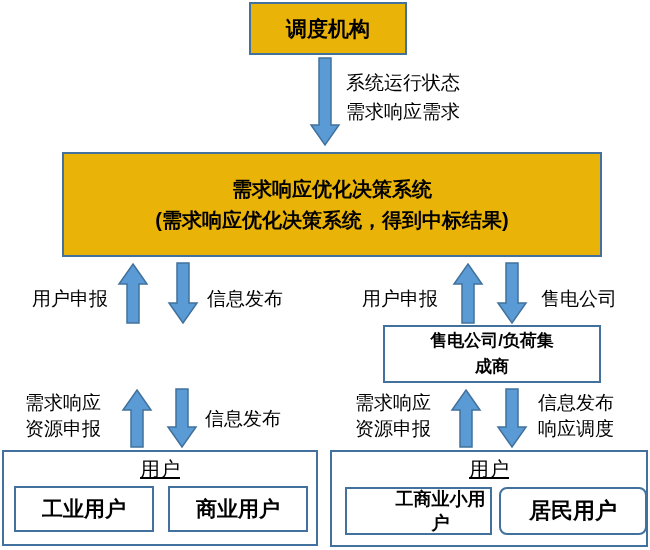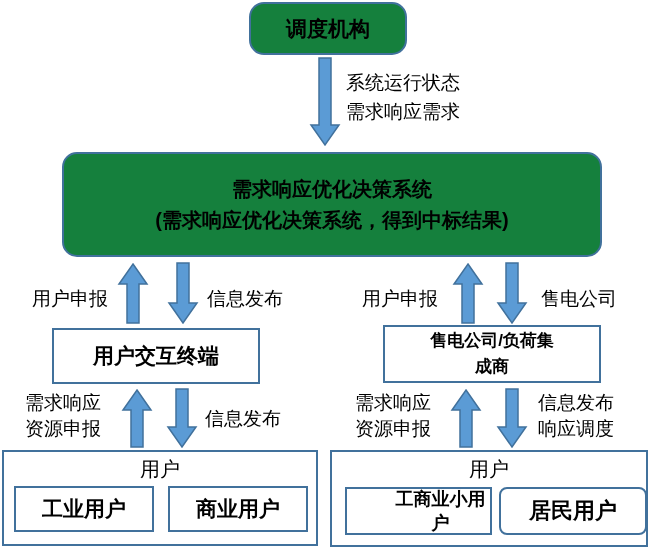--- a/index.html
+++ b/index.html
@@ -5,26 +5,26 @@
   html,body{margin:0;padding:0;background:#fff;}
   #stage{
     position:relative;width:650px;height:550px;background:#fff;
     font-family:"Liberation Sans",sans-serif;color:#000;overflow:hidden;
   }
   .box{
     position:absolute;box-sizing:border-box;border:2px solid #41719C;
     display:flex;flex-direction:column;align-items:center;justify-content:center;
     text-align:center;background:#fff;white-space:pre-line;
   }
-  .orange{background:#15803d;border-radius:15px;}
+  .orange{background:#eab308;}
   .bold{font-weight:bold;}
   .lbl{position:absolute;white-space:pre-line;font-size:19px;line-height:26px;color:#000;}
   .arrow{position:absolute;}
   .arrow polygon{fill:#5B9BD5;stroke:#41719C;stroke-width:1.5;}
-  .group-title{font-size:20px;text-align:center;margin-top:4px;}
+  .group-title{font-size:20px;text-align:center;margin-top:4px;text-decoration:underline;}
   .inner-box{
     position:absolute;box-sizing:border-box;border:2px solid #41719C;
     display:flex;align-items:center;justify-content:center;background:#fff;
   }
 </style>
 </head>
 <body>
 
 <div id="stage">
 
@@ -43,21 +43,20 @@
 
   <svg class="arrow" style="left:117px;top:262px;" width="32" height="62" viewBox="0 0 32 62">
     <polygon points="16,2 30,22 22,22 22,61 10,61 10,22 2,22"></polygon>
   </svg>
   <svg class="arrow" style="left:167px;top:262px;" width="32" height="62" viewBox="0 0 32 62">
     <polygon points="10,1 22,1 22,41 30,41 16,61 2,41 10,41"></polygon>
   </svg>
   <div class="lbl" style="left:32px;top:286px;">用户申报</div>
   <div class="lbl" style="left:207px;top:286px;">信息发布</div>
 
-  <div class="box bold" style="left:52px;top:328px;width:208px;height:56px;font-size:21px;">用户交互终端</div>
 
   <svg class="arrow" style="left:452px;top:262px;" width="32" height="62" viewBox="0 0 32 62">
     <polygon points="16,2 30,22 22,22 22,61 10,61 10,22 2,22"></polygon>
   </svg>
   <svg class="arrow" style="left:496px;top:262px;" width="32" height="62" viewBox="0 0 32 62">
     <polygon points="10,1 22,1 22,41 30,41 16,61 2,41 10,41"></polygon>
   </svg>
   <div class="lbl" style="left:362px;top:286px;">用户申报</div>
   <div class="lbl" style="left:541px;top:286px;">售电公司</div>
 

